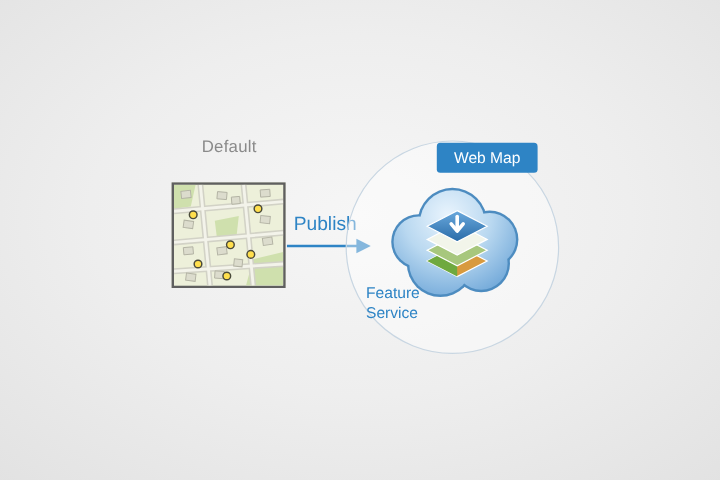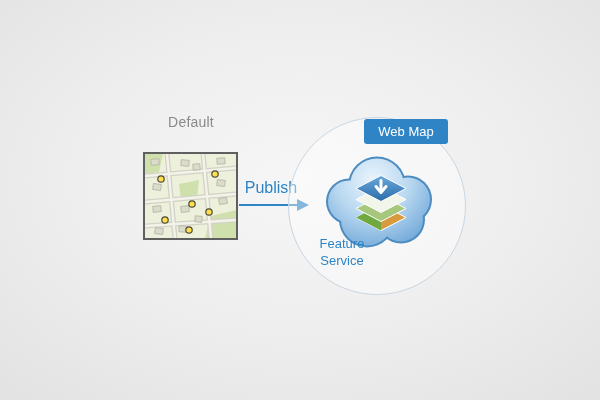--- a/index.html
+++ b/index.html
@@ -29,21 +29,21 @@
   }
   .web-map-badge {
     position:absolute; left:336px; top:119px; width:84px; height:25px;
     background:#2e84c5; color:#ffffff; border-radius:3px; font-size:13px;
     display:flex; align-items:center; justify-content:center; z-index:4;margin-left:28px;
   }
   .cloud-wrap { position:absolute; left:315px; top:151px; width:128px; height:103px; z-index:2; }
   .cloud-wrap svg { display:block; width:100%; height:100%; }
   .feature-service {
     position:absolute; left:305px; top:236px; width:74px; z-index:3;
-    text-align:center; color:#2e84c5; font-size:13px; line-height:1.3;
+    text-align:left; color:#2e84c5; font-size:13px; line-height:1.3;
   }
 </style>
 </head>
 <body>
 
 <div class="stage">
 
   <div class="map-title">Default</div>
 
   <div class="map-thumb">

